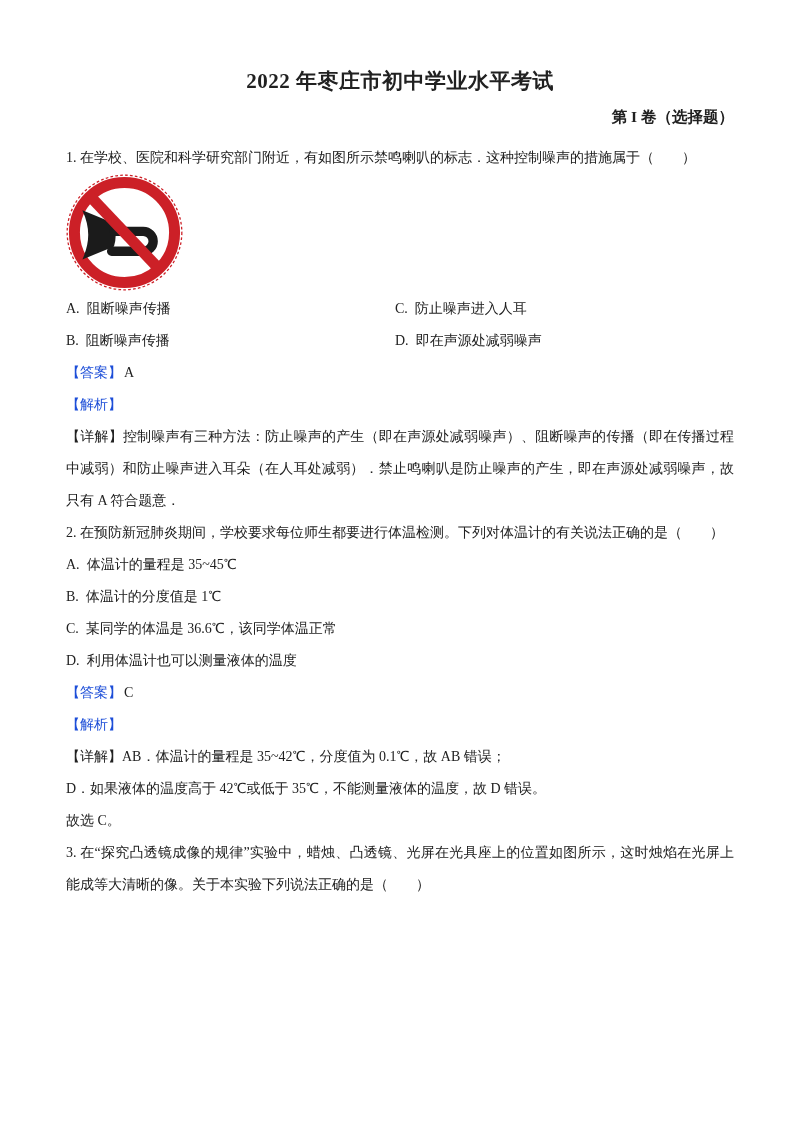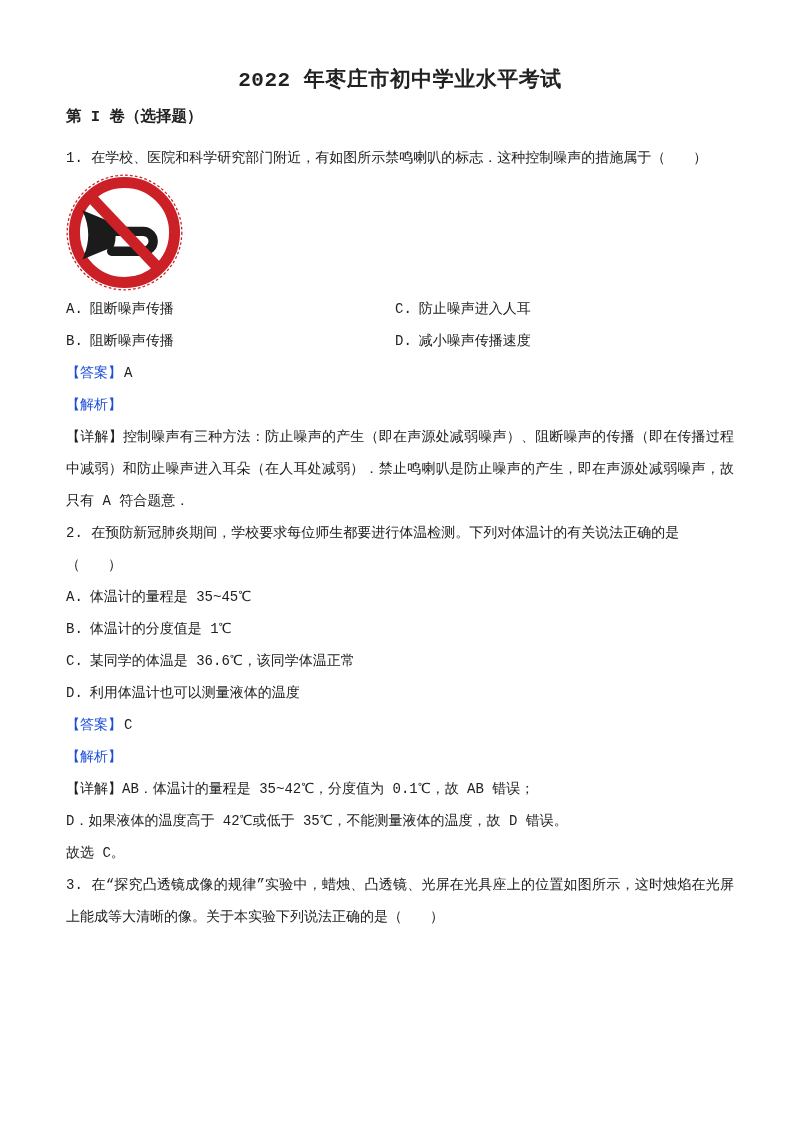--- a/index.html
+++ b/index.html
@@ -1,21 +1,21 @@
 <!DOCTYPE html>
 <html><head>
 <meta charset="utf-8">
 <style>
   html,body { margin:0; padding:0; background:#ffffff; }
   .page {
     position: relative;
     width: 793px;
     height: 1078px;
     background: #ffffff;
-    font-family: Liberation Mono, monospace;
+    font-family: Liberation Serif, serif;
     color: #212121;
     overflow: hidden;
   }
   .content {
     position: absolute;
     left: 66px;
     top: 0;
     width: 668px;
     padding-top: 68px;
   }
@@ -32,21 +32,21 @@
     font-size: 20px;
     line-height: 24px;
     font-weight: bold;
     text-align: center;
   }
   .doc-section {
     margin: 13px 0 0 0;
     font-size: 15.5px;
     line-height: 20px;
     font-weight: bold;
-    text-align: left;
+    text-align: right;
   }
   .para {
     margin: 0;
     font-size: 14px;
     line-height: 32px;
   }
   .stem { margin-top: 15px; }
   .justify { text-align: justify; }
   .sign-figure {
     display: block;
@@ -85,21 +85,21 @@
         <circle cx="50" cy="50" r="42.8" fill="#ffffff" stroke="#cc2027" stroke-width="9.4"></circle>
         <path d="M14,31 Q19,42 19,52 Q19,62 14,73 L41,62 Q44,52 41,42 Z" fill="#1b1b1b"></path>
         <path d="M41,49 H66 a8.5,8.5 0 0 1 0,17 H39" fill="none" stroke="#1b1b1b" stroke-width="8" stroke-linecap="round"></path>
         <line x1="21.5" y1="20" x2="78.5" y2="80" stroke="#cc2027" stroke-width="9.4"></line>
       </svg>
 
       <div class="opts-2col">
         <span class="opt"><span class="opt-label">A.</span><span>阻断噪声传播</span></span>
         <span class="opt"><span class="opt-label">C.</span><span>防止噪声进入人耳</span></span>
         <span class="opt"><span class="opt-label">B.</span><span>阻断噪声传播</span></span>
-        <span class="opt"><span class="opt-label">D.</span><span>减小噪声传播速度</span></span>
+        <span class="opt"><span class="opt-label">D.</span><span>即在声源处减弱噪声</span></span>
       </div>
 
       <p class="para"><span class="blue">【答案】</span><span class="answer-value">A</span></p>
       <p class="para"><span class="blue">【解析】</span></p>
       <p class="para justify"><span>【详解】</span><span>控制噪声有三种方法：防止噪声的产生（即在声源处减弱噪声）、阻断噪声的传播（即在传播过程中减弱）和防止噪声进入耳朵（在人耳处减弱）．禁止鸣喇叭是防止噪声的产生，即在声源处减弱噪声，故只有 A 符合题意．</span></p>
     </div>
 
     <div>
       <p class="para">2. 在预防新冠肺炎期间，学校要求每位师生都要进行体温检测。下列对体温计的有关说法正确的是（　　）</p>
 

